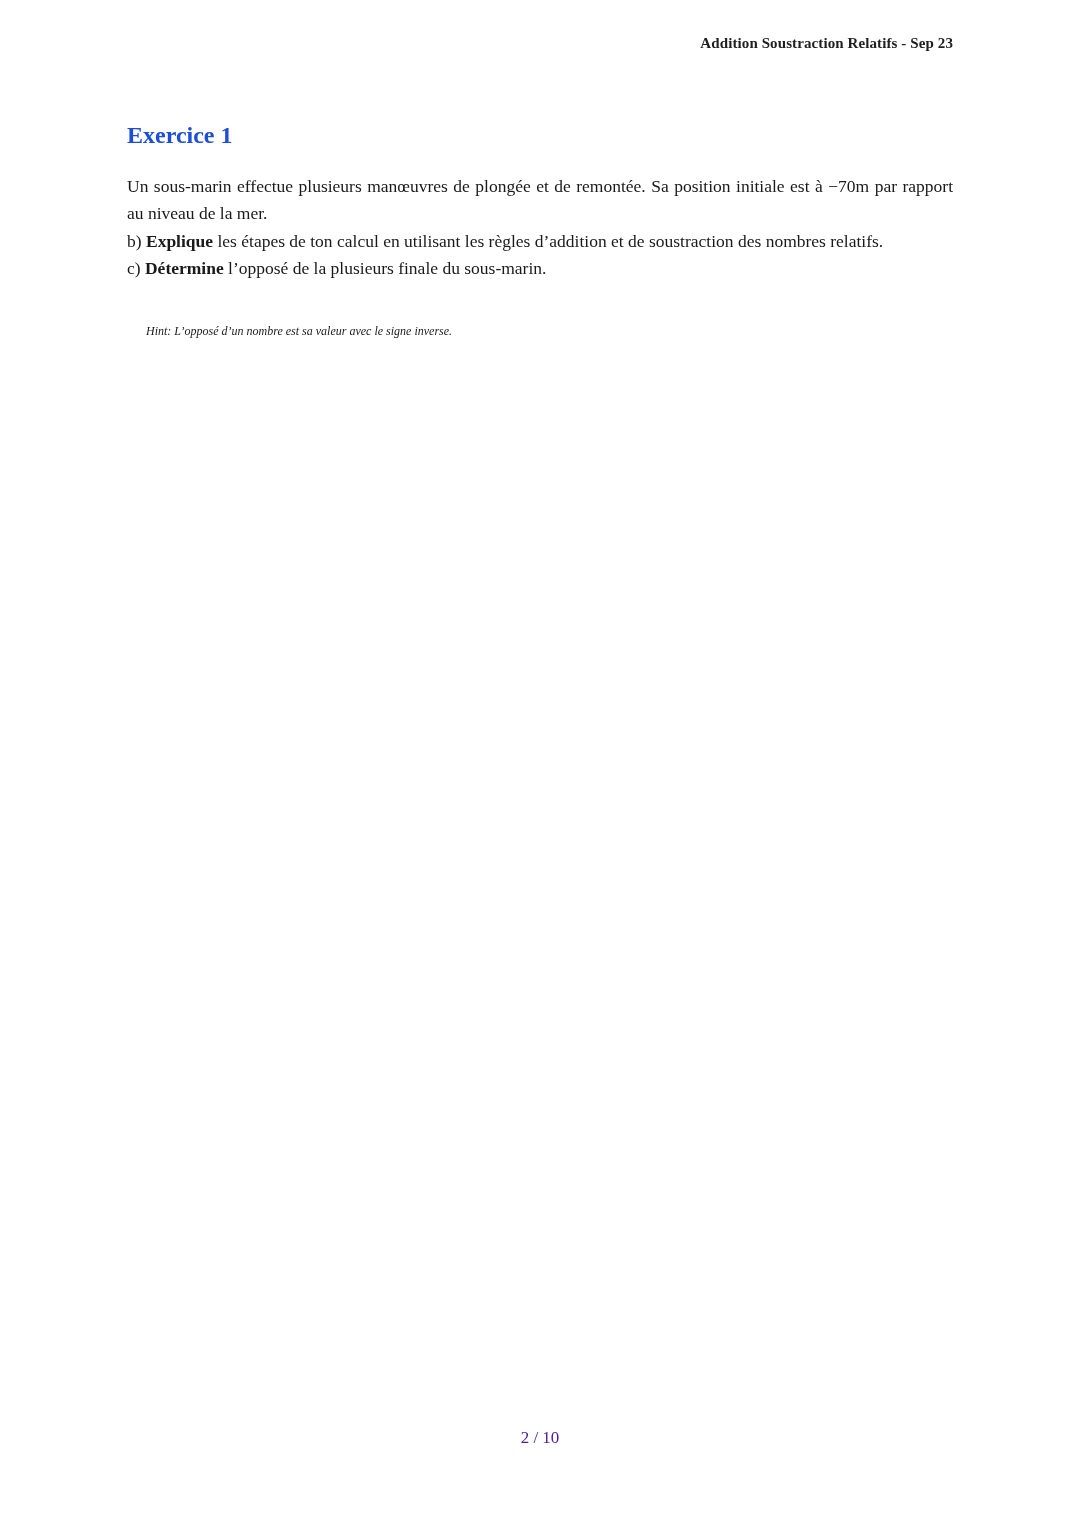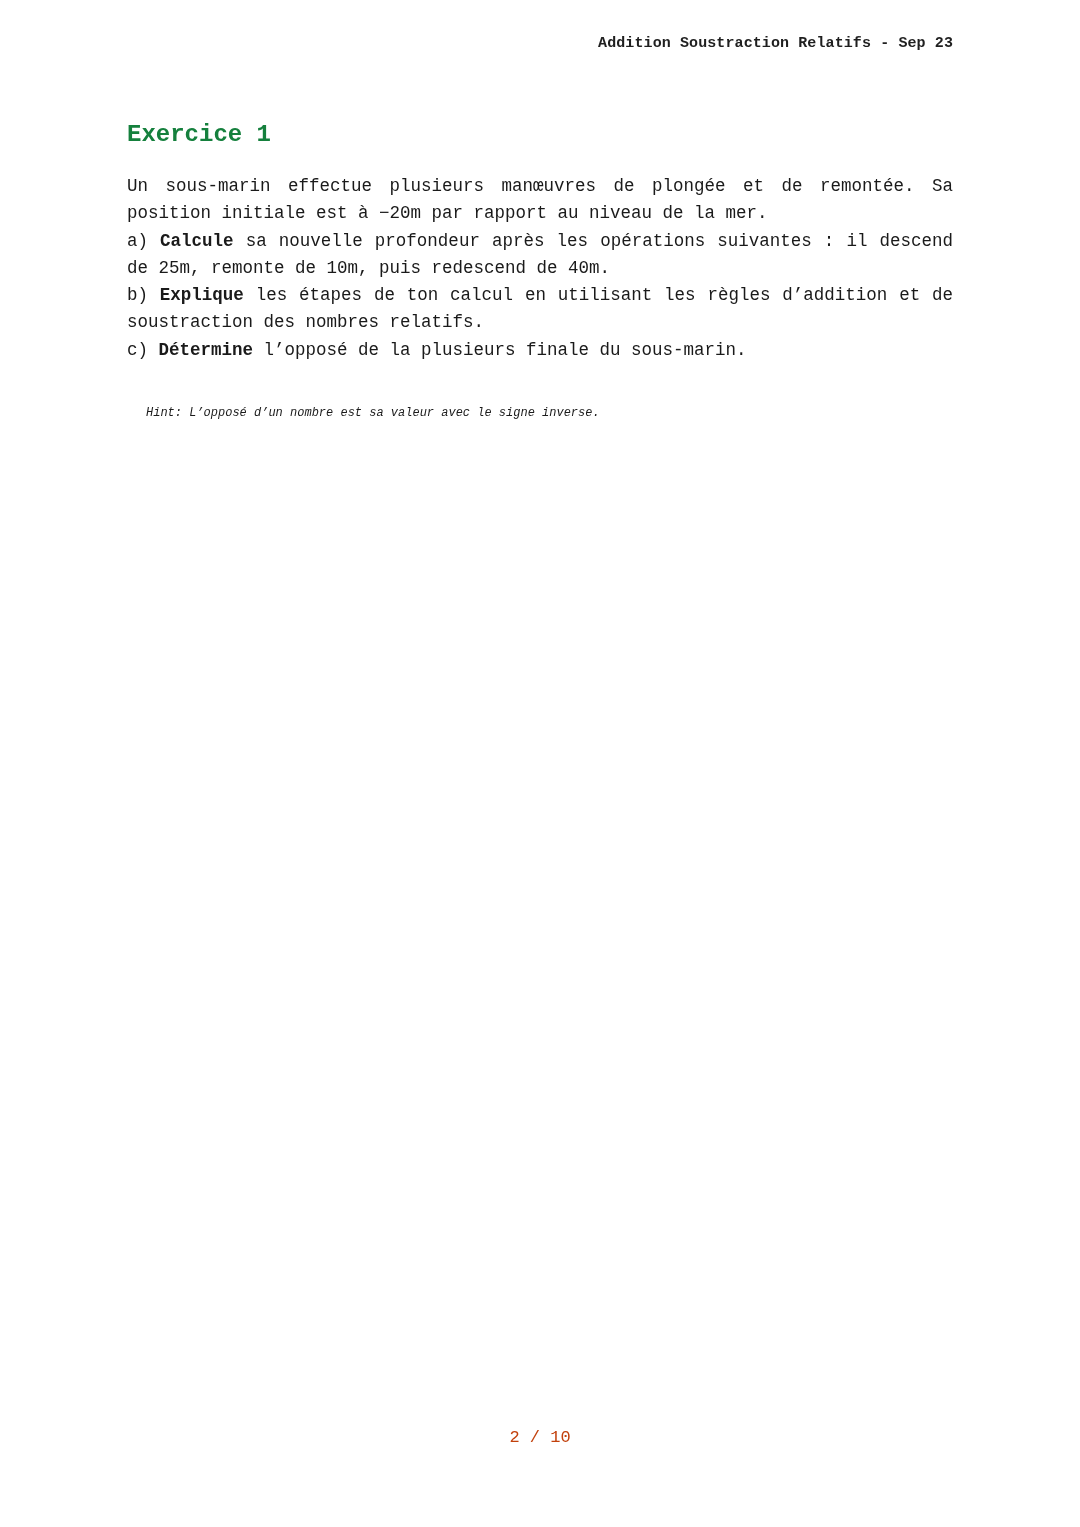--- a/index.html
+++ b/index.html
@@ -5,21 +5,21 @@
   html, body {
     margin: 0;
     padding: 0;
     background: #ffffff;
   }
   .page {
     position: relative;
     width: 1080px;
     height: 1512px;
     background: #ffffff;
-    font-family: Liberation Mono, monospace;
+    font-family: Liberation Serif, serif;
     color: #1a1a1a;
     overflow: hidden;
   }
   .doc-header {
     position: absolute;
     top: 35px;
     right: 127px;
     font-size: 15px;
     font-weight: 600;
     color: #1f1f1f;
@@ -29,21 +29,21 @@
     position: absolute;
     top: 120px;
     left: 127px;
     width: 826px;
   }
   .exercise-title {
     font-size: 24px;
     font-weight: 700;
     margin: 0 0 23px 0;
     line-height: 30px;
-    color: #15803d;
+    color: #1d4ed8;
   }
   .para {
     font-size: 17.5px;
     line-height: 27.3px;
     text-align: justify;
   }
   .para .block {
     text-align: justify;
   }
   .para b {
@@ -57,39 +57,38 @@
     line-height: 24px;
     color: #1b1b1b;
   }
   .footer {
     position: absolute;
     top: 1428px;
     left: 0;
     width: 100%;
     text-align: center;
     font-size: 17px;
-    color: #c2410c;
+    color: #4c1d95;
   }
 </style>
 </head>
 <body>
 
 <div class="page">
 
   <div class="doc-header">Addition Soustraction Relatifs - Sep 23</div>
 
   <div class="content">
 
     <h1 class="exercise-title">Exercice 1</h1>
 
     <div class="para">
 
-      <div class="block">Un sous-marin effectue plusieurs manœuvres de plongée et de remontée. Sa position initiale est à −20m par rapport au niveau de la mer.</div>
+      <div class="block">Un sous-marin effectue plusieurs manœuvres de plongée et de remontée. Sa position initiale est à −70m par rapport au niveau de la mer.</div>
 
-      <div class="block"><span>a) </span><b>Calcule</b><span> sa nouvelle profondeur après les opérations suivantes : il descend de 25m, remonte de 10m, puis redescend de 40m.</span></div>
 
       <div class="block"><span>b) </span><b>Explique</b><span> les étapes de ton calcul en utilisant les règles d’addition et de soustraction des nombres relatifs.</span></div>
 
       <div class="block"><span>c) </span><b>Détermine</b><span> l’opposé de la plusieurs finale du sous-marin.</span></div>
 
     </div>
 
     <div class="hint">Hint: L’opposé d’un nombre est sa valeur avec le signe inverse.</div>
 
   </div>

